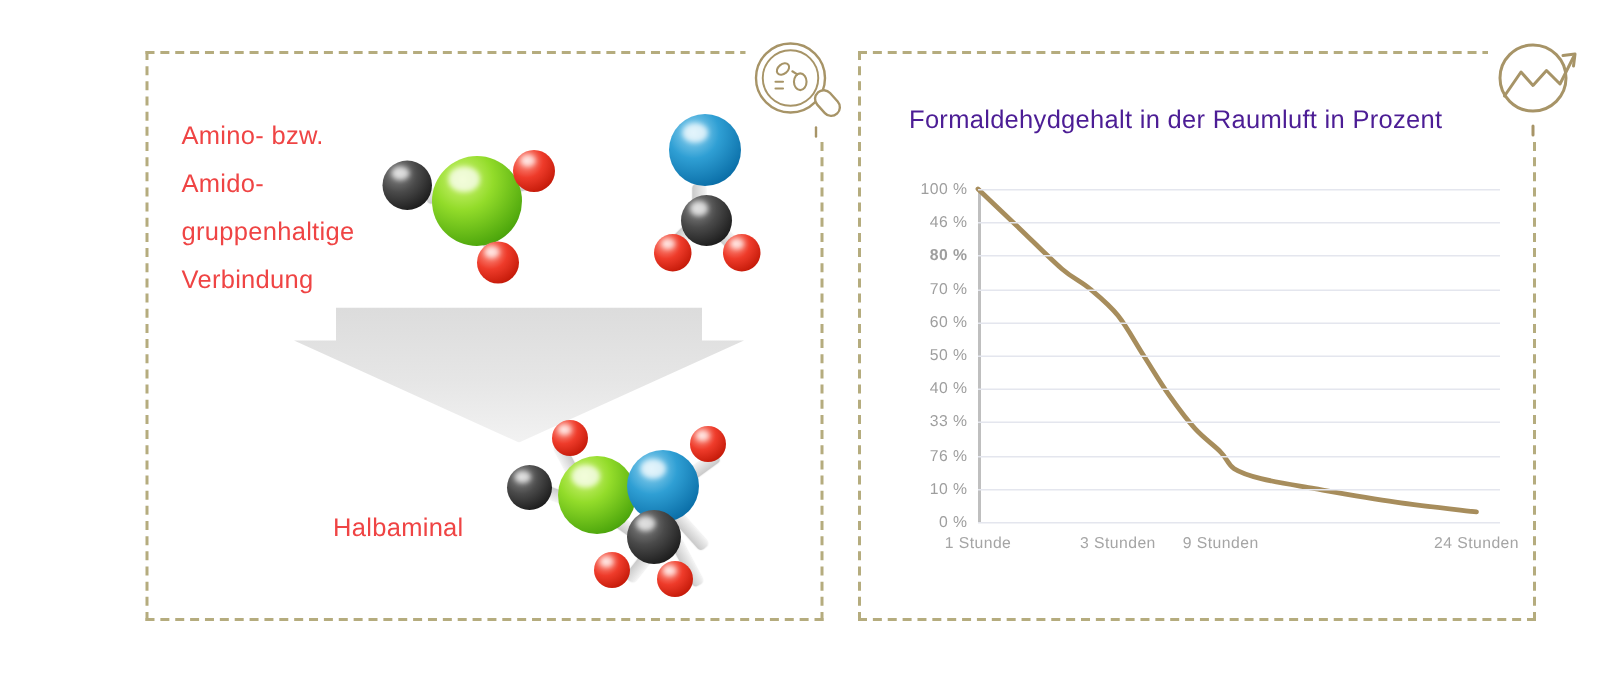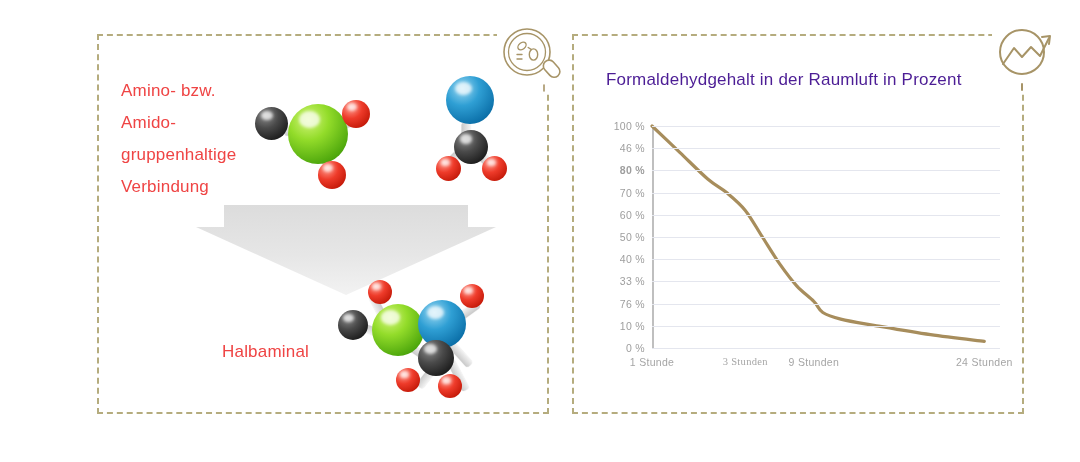--- a/index.html
+++ b/index.html
@@ -200,20 +200,20 @@
           <div class="ytick" style="top: 133.2px;">40 %</div>
           <div class="gridline" style="top: 155.4px;"></div>
           <div class="ytick" style="top: 155.4px;">33 %</div>
           <div class="gridline" style="top: 177.6px;"></div>
           <div class="ytick" style="top: 177.6px;">76 %</div>
           <div class="gridline" style="top: 199.8px;"></div>
           <div class="ytick" style="top: 199.8px;">10 %</div>
           <div class="gridline" style="top: 222px;"></div>
           <div class="ytick" style="top: 222px;">0 %</div>
           <div class="xtick" style="left: 0px; text-align: center;">1 Stunde</div>
-          <div class="xtick" style="left: 93.264px; font-family: Liberation Serif, serif;">3 Stunden</div>
+          <div class="xtick" style="left: 93.264px;">3 Stunden</div>
           <div class="xtick" style="left: 161.82px;">9 Stunden</div>
           <div class="xtick" style="left: 332.34px;">24 Stunden</div>
         </div>
     </div>
   </div>
 
 </div>
 
 </body></html>

